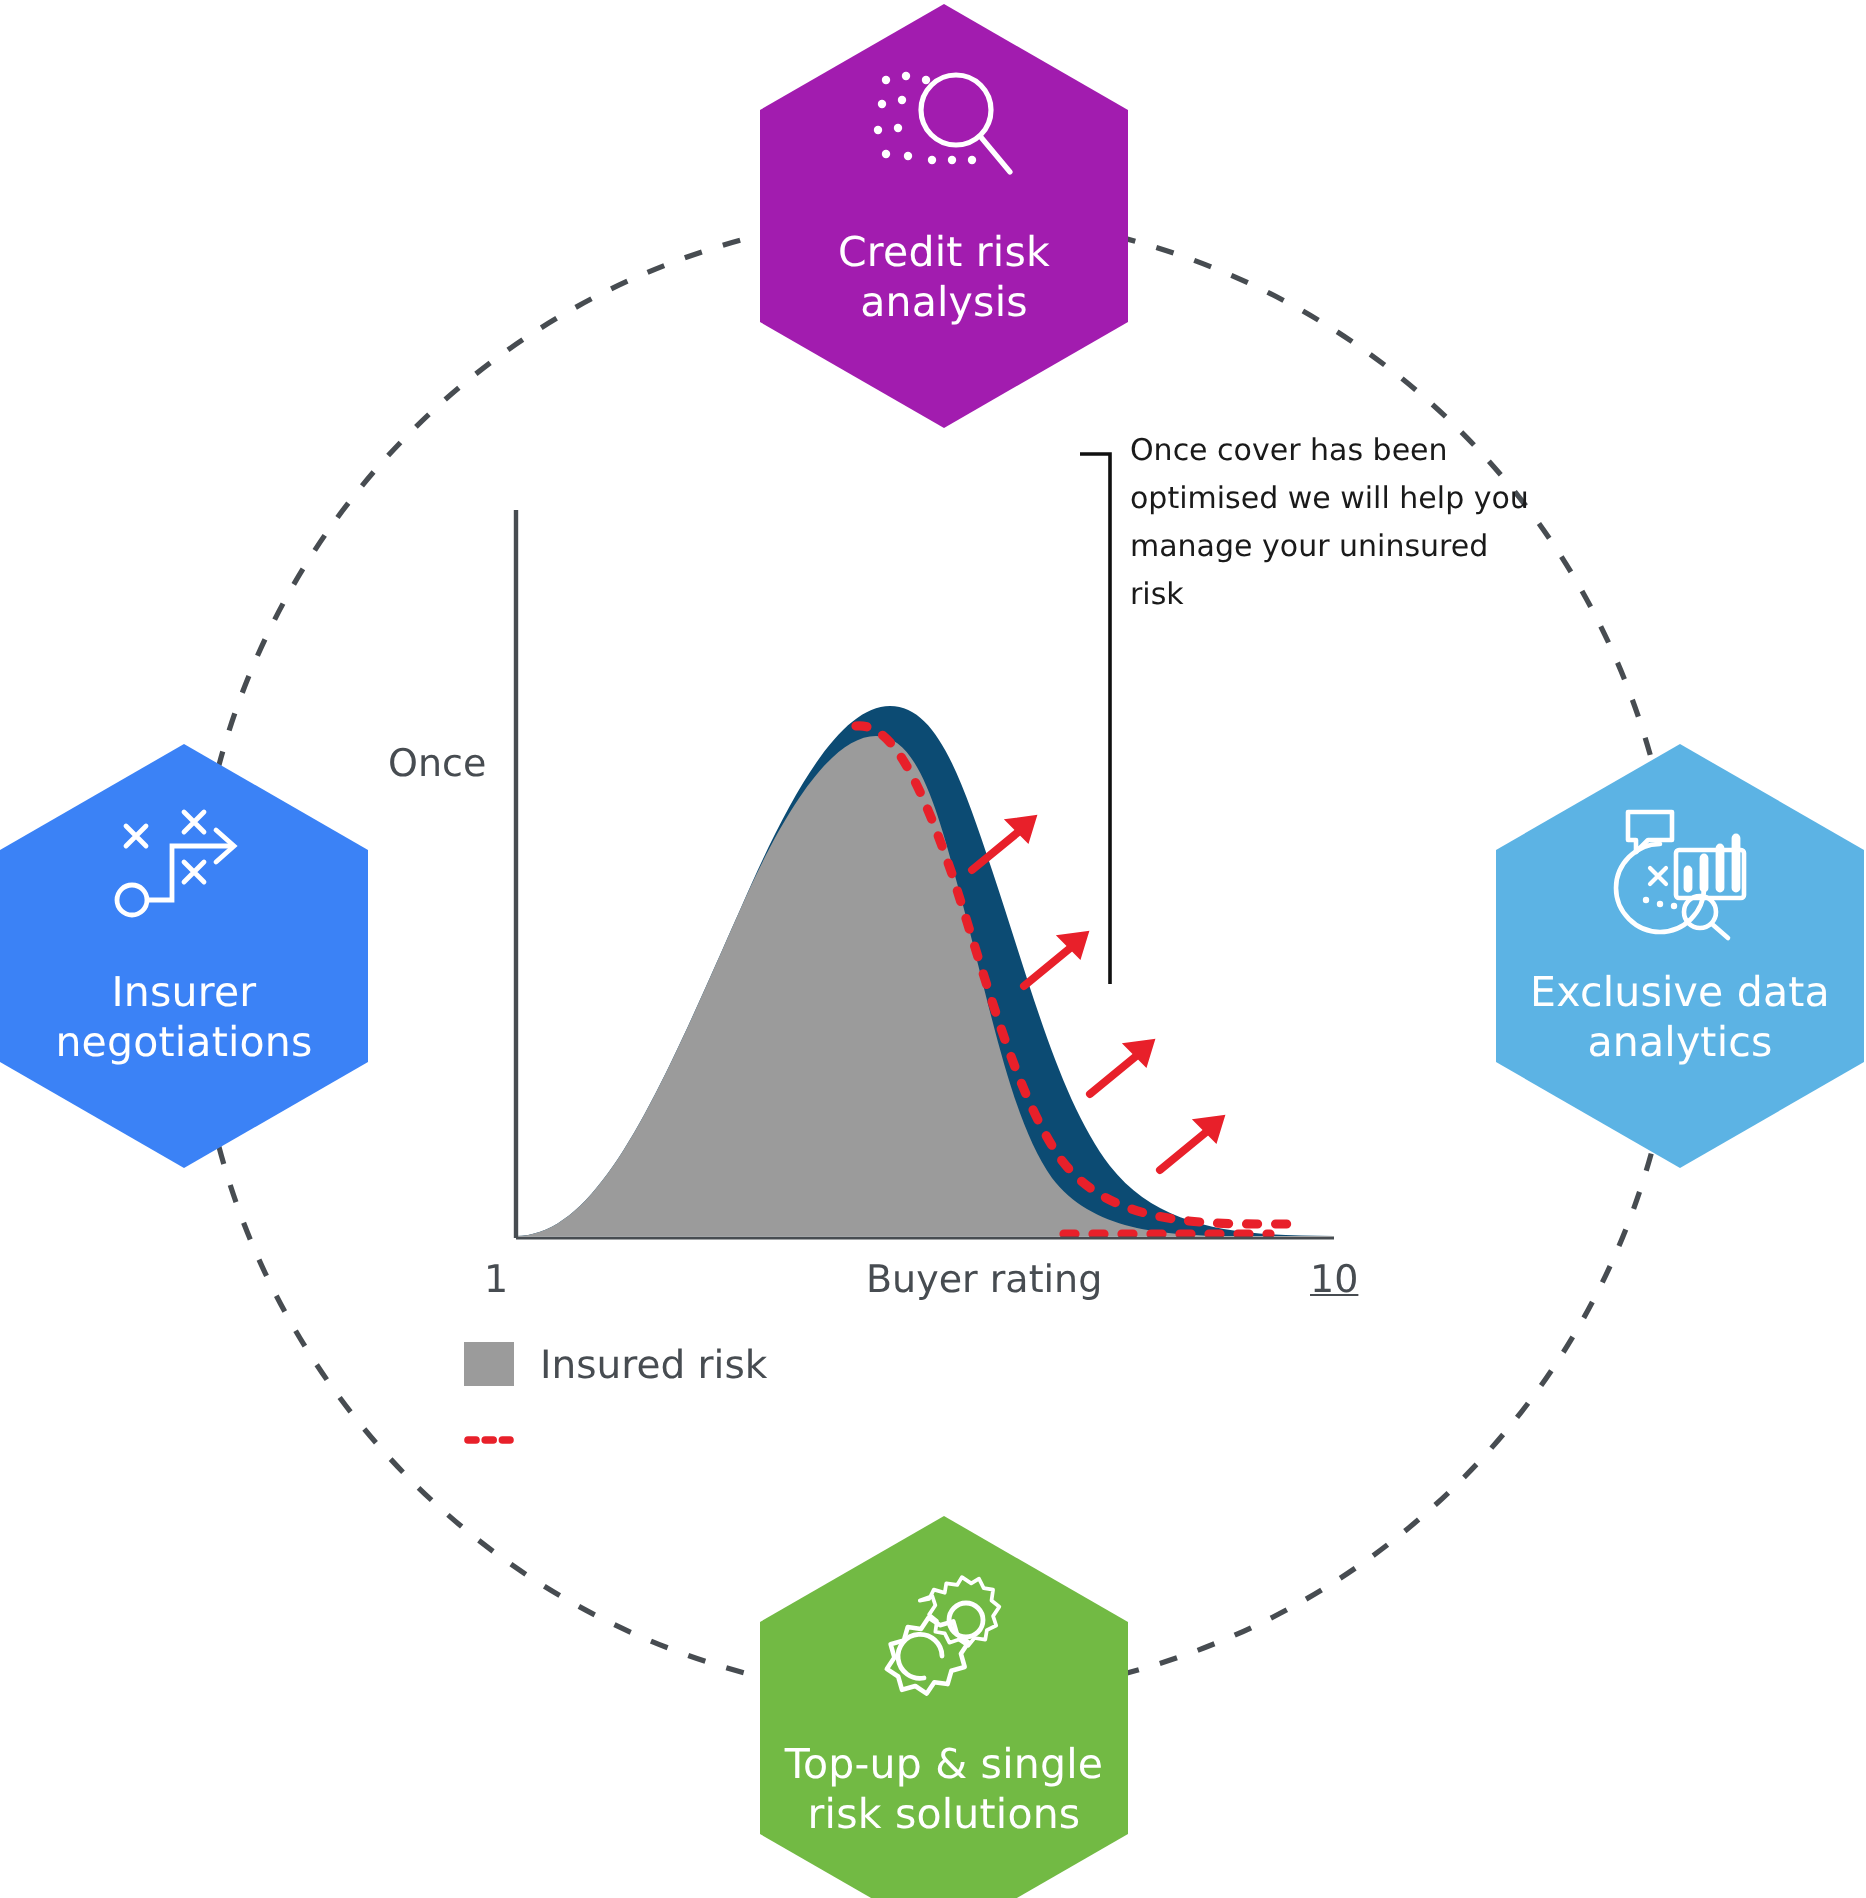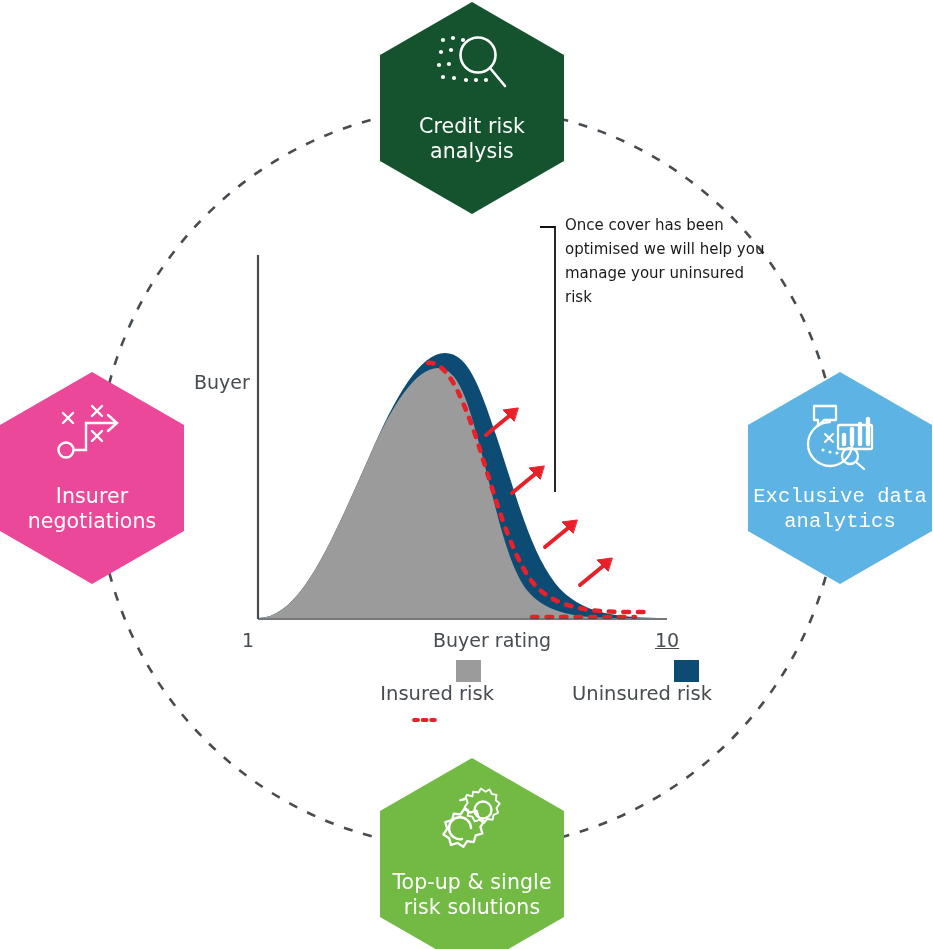--- a/index.html
+++ b/index.html
@@ -88,22 +88,21 @@
     top: 663px;
     width: 480px;
   }
   .legend-row {
     display: flex;
     align-items: center;
     height: 38px;
   }
   .legend-item {
     display: flex;
-    align-items: flex-end;
-    flex-direction: column;
+    align-items: flex-start;
   }
   .legend-item.col1 { width: 262px; }
   .legend-item.col2 { width: 218px; }
   .swatch-box {
     width: 25px;
     height: 22px;
     margin-right: 13px;
     flex: 0 0 auto;
   }
   .swatch-arrow {
@@ -127,21 +126,21 @@
 </style>
 </head>
 <body>
 
 <div id="stage">
 
   <svg id="circle-svg" width="933" height="949" style="position:absolute;left:0;top:0;">
     <circle cx="468" cy="478" r="371" fill="none" stroke="#474C51" stroke-width="2.6" stroke-dasharray="9 11" stroke-linecap="butt"></circle>
   </svg>
 
-  <div class="hexnode" id="hex-top" style="background:#14532d;">
+  <div class="hexnode" id="hex-top" style="background:#a21caf;">
     <svg class="hex-icon" viewBox="0 0 84 78">
       <g fill="#ffffff">
         <circle cx="13" cy="12" r="2.1"></circle>
           <circle cx="23" cy="10" r="2.1"></circle>
           <circle cx="33" cy="12" r="2.1"></circle>
         <circle cx="11" cy="24" r="2.1"></circle>
           <circle cx="21" cy="22" r="2.1"></circle>
         <circle cx="9" cy="37" r="2.1"></circle>
           <circle cx="19" cy="36" r="2.1"></circle>
         <circle cx="13" cy="49" r="2.1"></circle>
@@ -150,21 +149,21 @@
           <circle cx="46" cy="52" r="2.1"></circle>
           <circle cx="56" cy="52" r="2.1"></circle>
       </g>
       <circle cx="48" cy="27" r="17.5" fill="none" stroke="#ffffff" stroke-width="2.6"></circle>
       <line x1="60" y1="40" x2="75" y2="58" stroke="#ffffff" stroke-width="2.6" stroke-linecap="round"></line>
     </svg>
     <div class="hex-label" style="white-space:pre-line;">Credit risk
 analysis</div>
   </div>
 
-  <div class="hexnode" id="hex-left" style="background:#ec4899;">
+  <div class="hexnode" id="hex-left" style="background:#3b82f6;">
     <svg class="hex-icon" viewBox="0 0 84 78">
       <g stroke="#ffffff" stroke-width="2.4" fill="none" stroke-linecap="round">
         <path d="M13 15 L23 25 M23 15 L13 25"></path>
         <path d="M42 8 L52 18 M52 8 L42 18"></path>
         <path d="M42 33 L52 43 M52 33 L42 43"></path>
         <circle cx="16" cy="52" r="7.5"></circle>
         <path d="M24 52 L36 52 L36 25 L66 25"></path>
         <path d="M58 17 L67 25 L58 33"></path>
       </g>
     </svg>
@@ -180,21 +179,21 @@
         <path d="M27 36 L35 44 M35 36 L27 44" stroke-width="2.1"></path>
         <circle cx="25" cy="52" r="1.6" fill="#ffffff" stroke="none"></circle>
         <circle cx="32" cy="54" r="1.6" fill="#ffffff" stroke="none"></circle>
         <circle cx="39" cy="55" r="1.6" fill="#ffffff" stroke="none"></circle>
         <rect x="40" y="27" width="34" height="24" rx="1.5"></rect>
         <path d="M46 46 V37 M54 46 V31 M62 46 V26 M70 46 V21" stroke-width="4.4"></path>
         <circle cx="52" cy="58" r="8"></circle>
         <line x1="58" y1="64" x2="66" y2="71"></line>
       </g>
     </svg>
-    <div class="hex-label" style="white-space:pre-line;font-family:Liberation Mono, monospace;">Exclusive data
+    <div class="hex-label" style="white-space:pre-line;">Exclusive data
 analytics</div>
   </div>
 
   <div class="hexnode" id="hex-bottom" style="background:#72BA44;">
     <svg class="hex-icon" viewBox="0 0 84 78">
       <g stroke="#ffffff" stroke-width="2.4" fill="none" stroke-linejoin="round">
         <path d="M34 18 l6 -1 l3 -6 l7 2 l1 -6 l7 1 l3 -5 l6 4 l5 -3 l3 6 l6 1 l-1 7 l5 4 l-4 6 l2 6 l-6 3
                  l-1 6 l-7 -1 l-4 5 l-6 -4 l-6 2 l-3 -6 l-6 -1 l1 -7 l-5 -4 l4 -6 l-2 -6 Z" transform="translate(-6,-4) scale(0.78) translate(12,8)"></path>
         <circle cx="53" cy="26" r="8.5"></circle>
         <path d="M16 40 l7 -2 l2 -7 l7 1 l4 -6 l6 4 l7 -2 l2 7 l6 4 l-4 6 l2 7 l-7 2 l-2 7 l-7 -1 l-4 6
@@ -251,37 +250,33 @@
           <path d="M432 353 L417 355 L428 366 Z" stroke-width="1"></path>
         </g>
       </g>
 
       <line x1="78" y1="50" x2="78" y2="414" stroke="#474C51" stroke-width="2.2"></line>
       <line x1="78" y1="414" x2="487" y2="414" stroke="#474C51" stroke-width="1.6"></line>
 
       <path fill="none" stroke="#111111" stroke-width="1.8" d="M 360 22 L 375 22 L 375 287"></path>
     </svg>
 
-    <div class="axis-label" id="value-label">Buyer</div>
+    <div class="axis-label" id="value-label">Once</div>
     <div class="axis-label" id="xaxis-title">Buyer rating</div>
     <div class="axis-label" id="tick-1">1</div>
     <div class="axis-label" id="tick-10">10</div>
 
     <div id="annotation">Once cover has been optimised we will help you manage your uninsured risk</div>
   </div>
 
   <div id="legend">
     <div class="legend-row">
       <div class="legend-item col1">
         <div class="swatch-box" style="background:#9B9B9B;"></div>
         <span class="legend-text">Insured risk</span>
-      </div>
-      <div class="legend-item col2">
-        <div class="swatch-box" style="background:#0C4B73;"></div>
-        <span class="legend-text">Uninsured risk</span>
       </div>
     </div>
     <div class="legend-row">
       <div class="legend-item col2">
         <svg class="swatch-dots" viewBox="0 0 25 22">
           <line x1="2" y1="11" x2="23" y2="11" stroke="#E8202A" stroke-width="3.8" stroke-dasharray="4 4.6" stroke-linecap="round"></line>
         </svg>
       </div>
     </div>
   </div>

